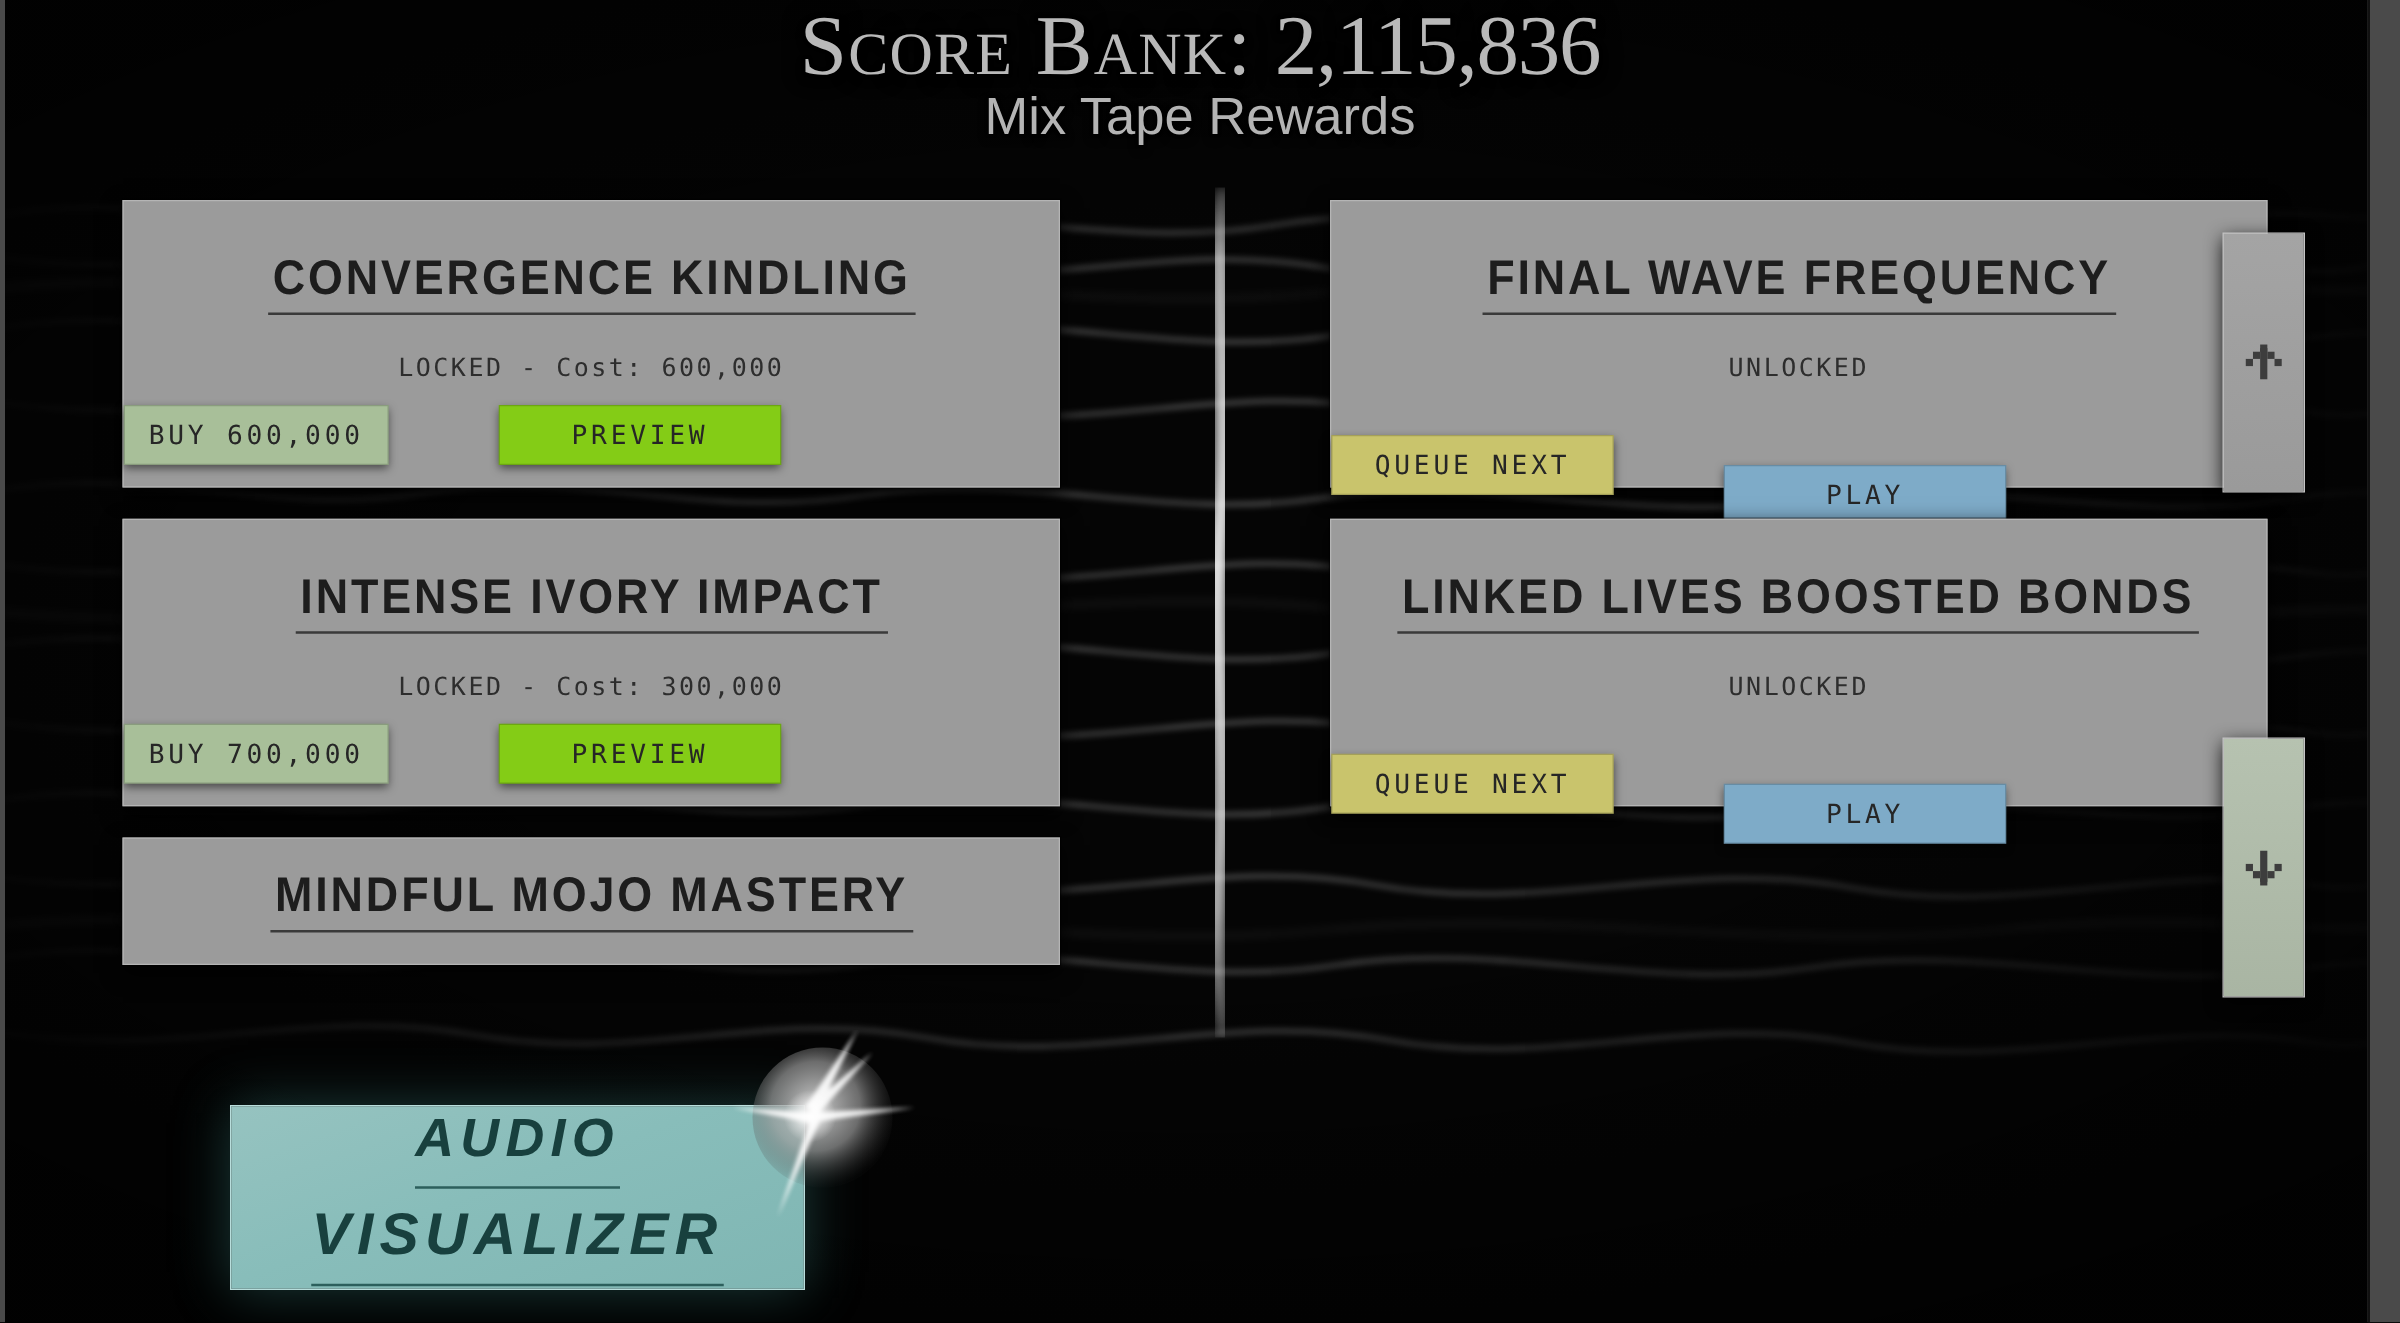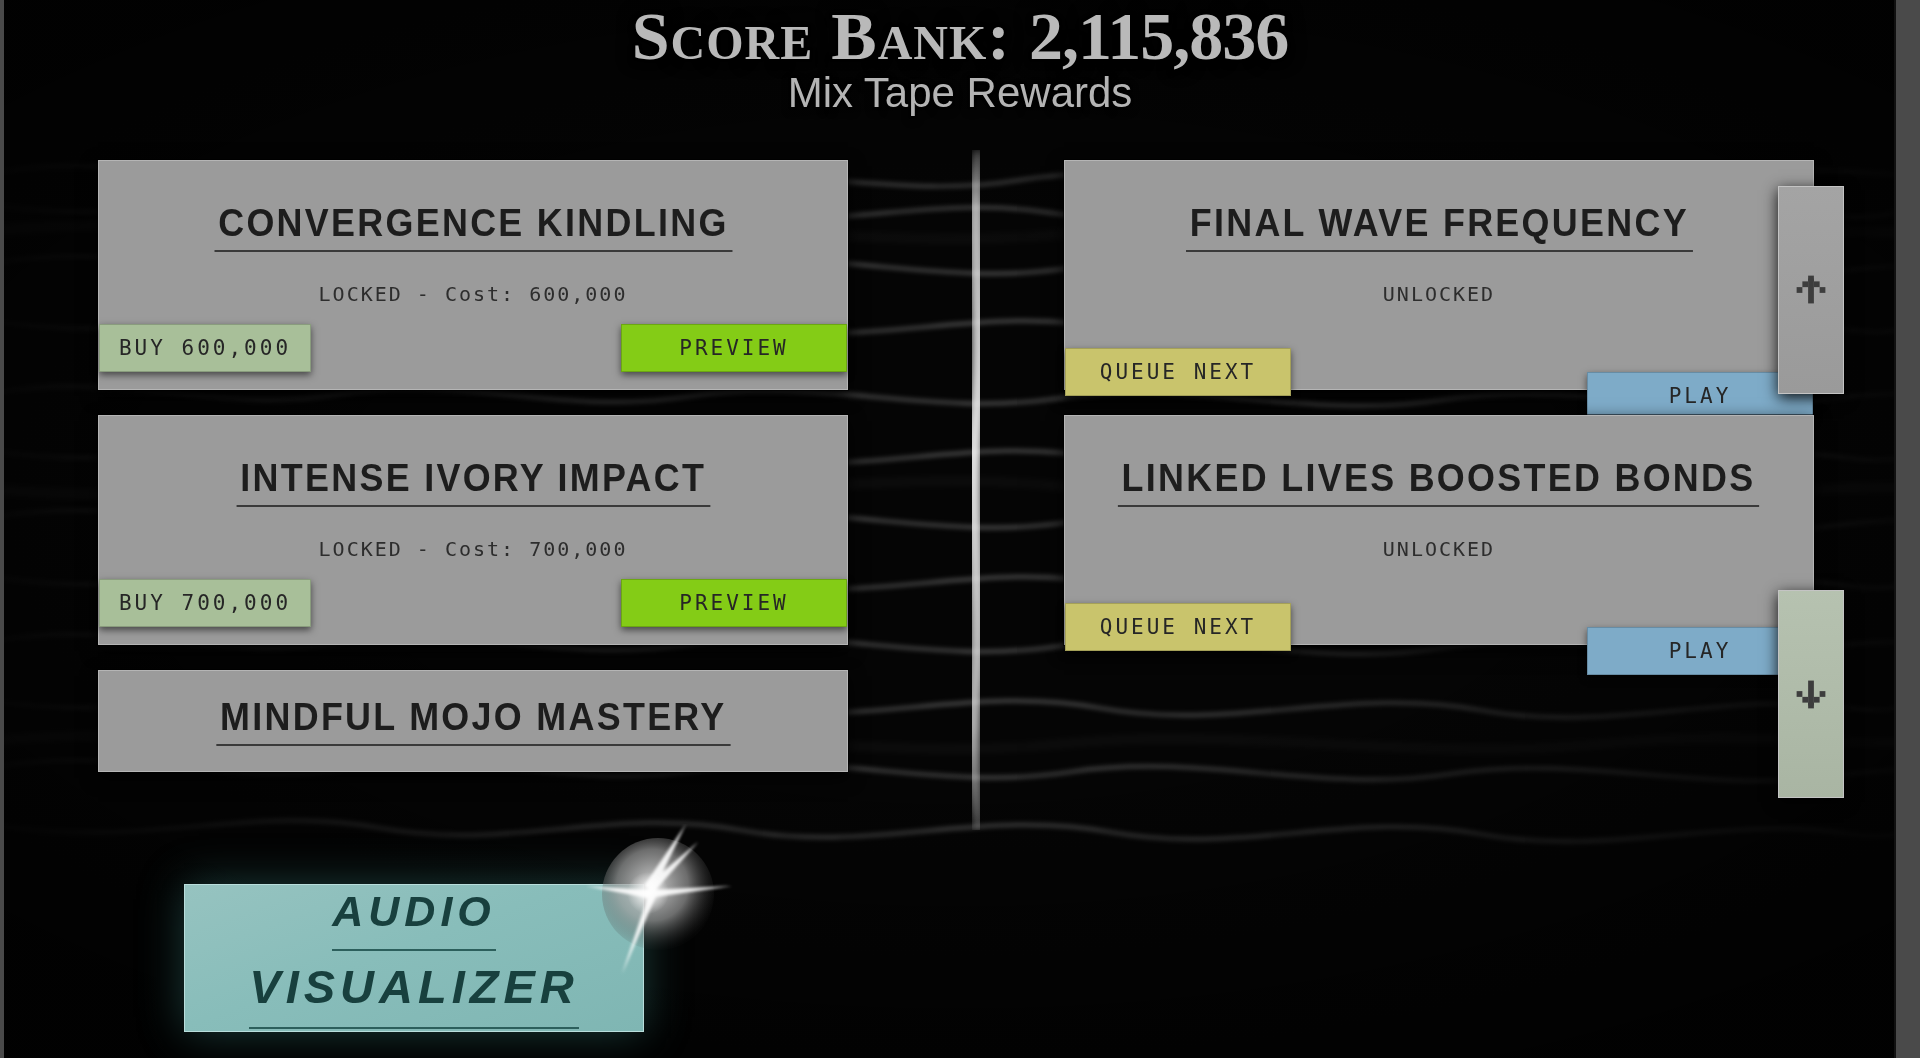--- a/index.html
+++ b/index.html
@@ -36,21 +36,21 @@
   .divider {
     position:absolute; left:958px; top:150px; width:40px; height:680px;
     z-index:3; pointer-events:none;
   }
 
   
   .header { position:absolute; top:0; left:0; width:1920px; text-align:center; z-index:10; }
   .score-line {
     font-family:"Liberation Serif", serif;
     font-variant: small-caps;
-    font-weight:bold;
+    font-weight:normal;
     font-size:68px;
     letter-spacing:1px;
     color:#b9b9b9;
     text-shadow:0 0 3px #000, 0 3px 7px #000, 0 0 18px rgba(0,0,0,.9);
     line-height:1.02;
     padding-top:2px;
     white-space:nowrap;
   }
   .score-line .num { font-variant:normal; letter-spacing:-1px; }
   .subtitle {
@@ -99,21 +99,21 @@
     font-family:"DejaVu Sans Mono","Liberation Mono", monospace;
     font-size:20px;
     letter-spacing:2px;
     color:#2d2d2d;
     font-weight:300;
     white-space:nowrap;
   }
 
   .btn-row {
     margin-top:18px;
-    display:flex; justify-content:space-between; align-items:center; gap:88px;
+    display:flex; justify-content:flex-start; align-items:center; gap:88px;
   }
 
   .btn {
     font-family:"DejaVu Sans Mono","Liberation Mono", monospace;
     font-size:21px;
     letter-spacing:3px;
     padding:11px 0;
     width:218px;
     text-align:center;
     color:#262626;
@@ -258,21 +258,21 @@
         <div class="card-title">CONVERGENCE KINDLING</div>
         <div class="card-status">LOCKED - Cost: 600,000</div>
         <div class="btn-row">
           <div class="btn btn-buy">BUY 600,000</div>
           <div class="btn btn-prev">PREVIEW</div>
         </div>
       </div>
 
       <div class="card tall">
         <div class="card-title">INTENSE IVORY IMPACT</div>
-        <div class="card-status">LOCKED - Cost: 700,000</div>
+        <div class="card-status">LOCKED - Cost: 300,000</div>
         <div class="btn-row">
           <div class="btn btn-buy">BUY 700,000</div>
           <div class="btn btn-prev">PREVIEW</div>
         </div>
       </div>
 
       <div class="card short">
         <div class="card-title">MINDFUL MOJO MASTERY</div>
       </div>
     </div>

